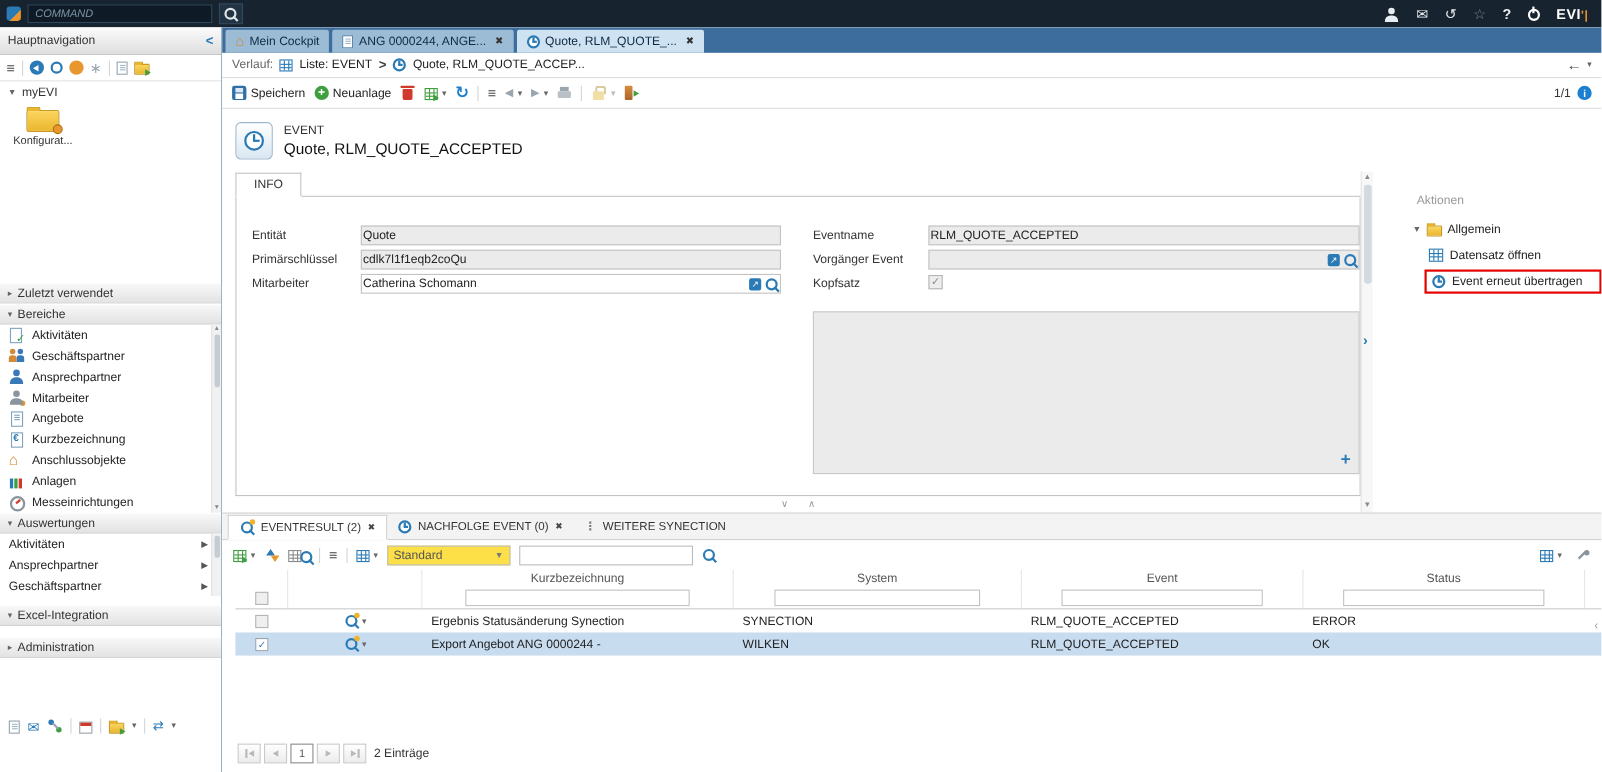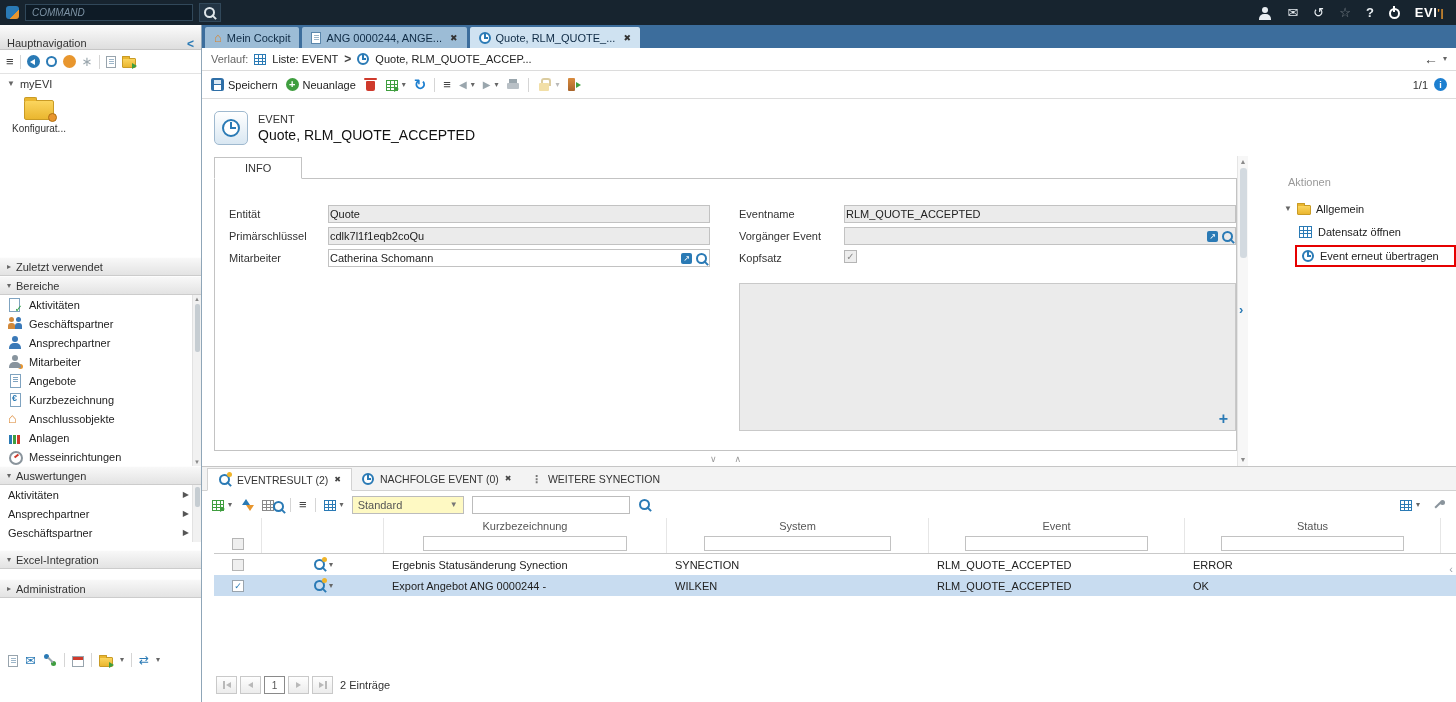--- a/index.html
+++ b/index.html
@@ -85,21 +85,21 @@
 .cmd-btn{width:22px;height:19px;background:#223444;border:1px solid #31485a;display:flex;align-items:center;justify-content:center;color:#dfe6ea}
 .tb-right{margin-left:auto;display:flex;align-items:center;gap:15px;color:#fff}
 .tb-ic{color:#e8edf1;font-size:13px;line-height:1}
 .logo{font-weight:bold;font-size:13px;letter-spacing:.5px;color:#fff}
 .logo .mark{color:#e8962e;font-size:11px}
 
 .app-row{flex:1;display:flex;min-height:0}
 .sidebar{width:202px;flex:none;border-right:1px solid #8fa6b8;display:flex;flex-direction:column;background:#fff}
 .main{flex:1;display:flex;flex-direction:column;min-width:0;background:#fff}
 
-.sb-head{height:22px;background:linear-gradient(#fbfbfb,#dedede);border-bottom:1px solid #c6c6c6;display:flex;padding:12px 7px;color:#333;flex:none}
+.sb-head{height:22px;background:linear-gradient(#fbfbfb,#dedede);border-bottom:1px solid #c6c6c6;display:flex;align-items:center;padding:12px 7px;color:#333;flex:none}
 .sb-head .coll{margin-left:auto;color:#2a7ab5;font-weight:bold;font-size:12px}
 .sb-tools{height:24px;border-bottom:1px solid #e3e3e3;display:flex;align-items:center;gap:6px;padding:0 6px;flex:none}
 .menu-glyph{font-size:13px;font-weight:bold;color:#444;line-height:1}
 .ast{font-size:13px;color:#9aa6ad;line-height:1}
 .myevi{height:20px;display:flex;align-items:center;gap:5px;padding:0 7px;color:#333;flex:none}
 .shortcut-zone{height:163px;padding:6px 8px;flex:none}
 .shortcut{width:62px;display:flex;flex-direction:column;align-items:center;gap:3px}
 .big-folder{width:30px;height:20px;background:linear-gradient(#fbd55e,#eab62f);border:1px solid #c99b25;border-radius:2px;position:relative}
 .big-folder::before{content:"";position:absolute;top:-4px;left:-1px;width:11px;height:3px;background:#eab62f;border:1px solid #c99b25;border-bottom:none;border-radius:2px 2px 0 0}
 .badge{position:absolute;right:-4px;bottom:-3px;width:9px;height:9px;border-radius:50%;background:#e8962e;border:1px solid #b06f15}
@@ -136,21 +136,21 @@
 .entity-icon{width:34px;height:34px;border:1px solid #9fb9cf;border-radius:5px;background:linear-gradient(#fff,#d9e7f2);display:flex;align-items:center;justify-content:center}
 .clock-big{position:relative;width:18px;height:18px;border:2px solid #2a7ab5;border-radius:50%;background:#fff}
 .clock-big::before{content:"";position:absolute;left:6px;top:1px;width:2px;height:6px;background:#2a7ab5}
 .clock-big::after{content:"";position:absolute;left:6px;top:6px;width:6px;height:2px;background:#2a7ab5}
 .rec-txt .ent{color:#333}
 .rec-txt .ttl{color:#111;font-size:14px;margin-top:2px}
 
 .content{flex:1;display:flex;min-height:0;padding-left:12px}
 .form-col{flex:1;display:flex;flex-direction:column;min-width:0}
 .itabs{height:23px;display:flex;align-items:flex-end;border-bottom:1px solid #c3c3c3}
-.itab{height:22px;background:#fff;border:1px solid #c3c3c3;border-bottom:1px solid #fff;margin-bottom:-1px;padding:0 30px;display:flex;align-items:center;color:#333;position:relative;z-index:1}
+.itab{height:22px;background:#fff;border:1px solid #c3c3c3;border-bottom:1px solid #fff;margin-bottom:-1px;padding:0 16px;display:flex;align-items:center;color:#333;position:relative;z-index:1}
 .fpanel{flex:1;border:1px solid #c3c3c3;border-top:none;position:relative;background:#fff}
 .flabel{position:absolute;color:#333}
 .finput{position:absolute;height:18px;border:1px solid #c2c2c2;background:#fff;display:flex;align-items:center;padding:0 1px;gap:4px}
 .finput.ro{background:#ebebeb}
 .finput .val{white-space:nowrap;overflow:hidden}
 .ficons{margin-left:auto;display:flex;align-items:center;gap:3px}
 .chkbox{position:absolute;width:13px;height:13px;border:1px solid #b5b5b5;background:#ededed;color:#8a8a8a;font-size:10px;font-weight:bold;line-height:12px;text-align:center}
 .txtarea{position:absolute;left:524px;top:104px;width:497px;height:148px;background:#ebebeb;border:1px solid #c9c9c9}
 .move{position:absolute;right:7px;bottom:3px;color:#2a7ab5;font-size:16px;font-weight:bold;line-height:1}
 .h-split{height:15px;display:flex;align-items:center;justify-content:center;gap:18px;color:#9a9a9a;font-size:9px}
@@ -168,21 +168,21 @@
 .grid-add::before{content:"";position:absolute;left:0;right:0;top:3px;height:1px;background:#2a7ab5;box-shadow:0 3px 0 #2a7ab5}
 .grid-add::after{content:"";position:absolute;top:0;bottom:0;left:3px;width:1px;background:#2a7ab5;box-shadow:4px 0 0 #2a7ab5}
 
 .bottom{height:236px;flex:none;border-top:1px solid #c6c6c6;display:flex;flex-direction:column;background:#fff;position:relative}
 .btabs{height:24px;background:#f3f3f3;border-bottom:1px solid #d2d2d2;display:flex;align-items:flex-end;padding-left:5px;flex:none}
 .btab{height:23px;display:flex;align-items:center;gap:6px;padding:0 10px;color:#333;font-size:10.5px}
 .btab.active{background:#fff;border:1px solid #d2d2d2;border-bottom:1px solid #fff;margin-bottom:-1px}
 .btab .x{font-size:8px;color:#444}
 .more-dots{font-weight:bold;color:#777}
 .bbar{height:27px;display:flex;align-items:center;gap:8px;padding:0 10px;flex:none}
-.sel{width:112px;height:18px;border:1px solid #bcbcbc;background:#fef9c3;display:flex;align-items:center;padding:0 5px;color:#555}
+.sel{width:112px;height:18px;border:1px solid #bcbcbc;background:#fde047;display:flex;align-items:center;padding:0 5px;color:#555}
 .sel .car{margin-left:auto;font-size:8px;color:#777}
 .binput{width:158px;height:18px;border:1px solid #bcbcbc;padding:0 5px;font-size:11px;outline:none}
 .bbar .right{margin-left:auto;display:flex;align-items:center;gap:12px}
 .tbl{margin-left:12px;position:relative}
 .trow1{display:flex;height:16px}
 .trow2{display:flex;height:20px;border-bottom:1px solid #c9c9c9}
 .hcell{display:flex;align-items:center;justify-content:center;color:#555;border-right:1px solid #e6e6e6}
 .fcell{display:flex;align-items:center;justify-content:center;border-right:1px solid #e6e6e6}
 .fcell input{width:72%;height:15px;border:1px solid #c2c2c2;padding:0 3px;font-size:10px;outline:none}
 .w-sel{width:48px}.w-act{width:122px}.w-kurz{width:283px}.w-sys{width:262px}.w-ev{width:256px}.w-st{width:256px}

